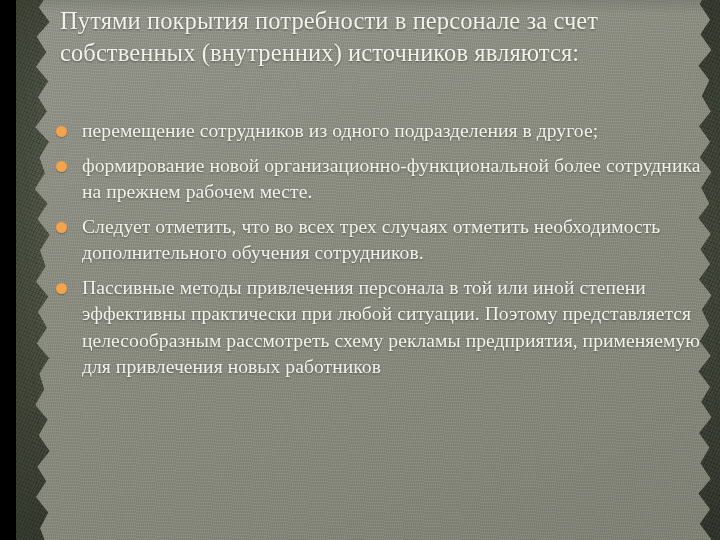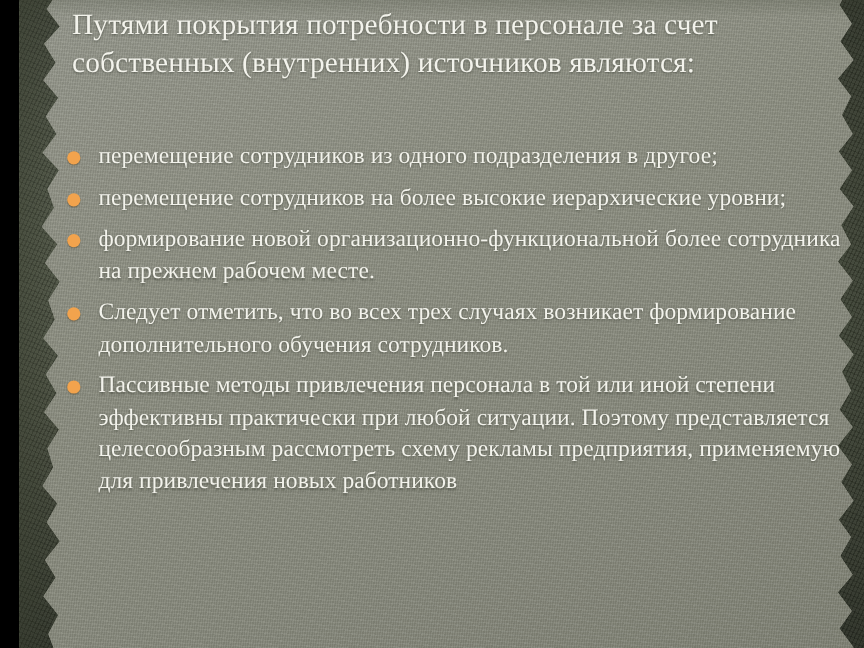--- a/index.html
+++ b/index.html
@@ -174,33 +174,29 @@
 
     <div class="title">Путями покрытия потребности в персонале за счет собственных (внутренних) источников являются:</div>
 
     <ul class="bullets">
 
       <li class="bullet-item">
         <span class="dot"></span>
         <span class="txt">перемещение сотрудников из одного подразделения в другое;</span>
       </li>
 
-      <li class="bullet-item">
-        <span class="dot"></span>
-        <span class="txt">перемещение сотрудников на более высокие иерархические уровни;</span>
-      </li>
 
       <li class="bullet-item">
         <span class="dot"></span>
         <span class="txt">формирование новой организационно-функциональной более сотрудника на прежнем рабочем месте.</span>
       </li>
 
       <li class="bullet-item">
         <span class="dot"></span>
-        <span class="txt">Следует отметить, что во всех трех случаях возникает формирование дополнительного обучения сотрудников.</span>
+        <span class="txt">Следует отметить, что во всех трех случаях отметить необходимость дополнительного обучения сотрудников.</span>
       </li>
 
       <li class="bullet-item">
         <span class="dot"></span>
         <span class="txt">Пассивные методы привлечения персонала в той или иной степени эффективны практически при любой ситуации. Поэтому представляется целесообразным рассмотреть схему рекламы предприятия, применяемую для привлечения новых работников</span>
       </li>
 
     </ul>
 
   </div>

